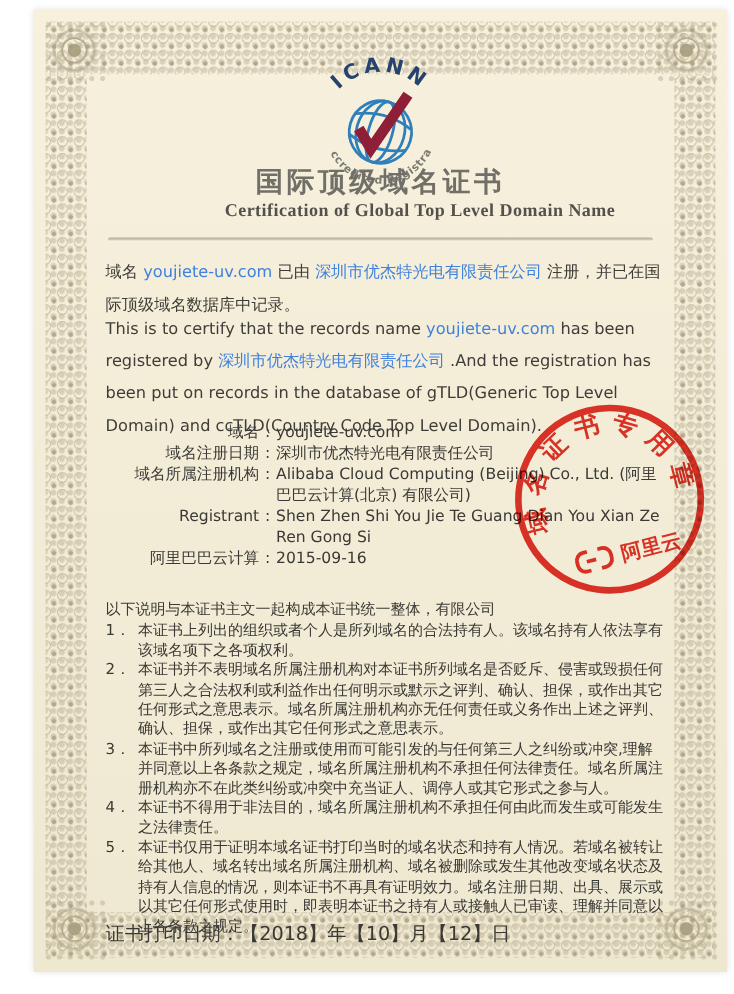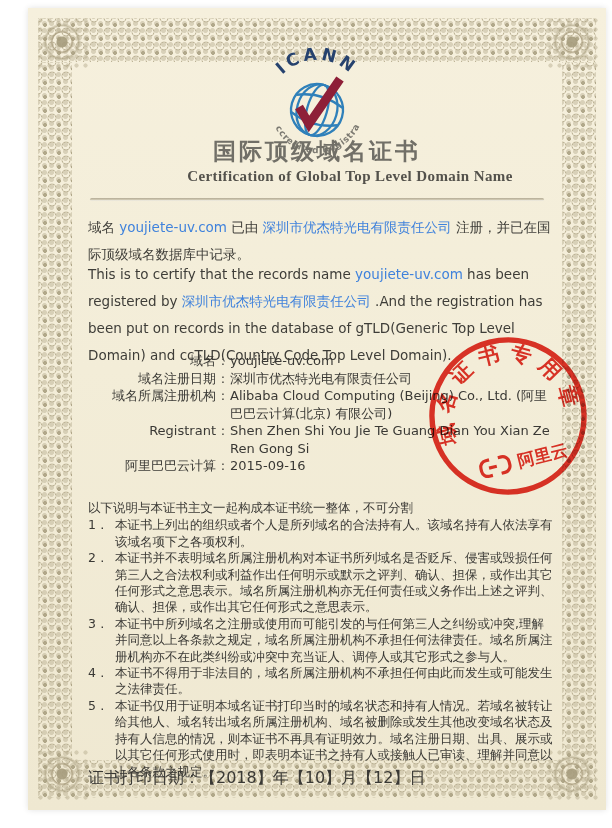--- a/index.html
+++ b/index.html
@@ -174,21 +174,21 @@
           <path d="M -29,-8 h -3.5 a 6.5,6.5 0 0 0 -6.5,6.5 v 3 a 6.5,6.5 0 0 0 6.5,6.5 h 3.5"></path>
           <line x1="-31" y1="0" x2="-23" y2="0"></line>
           <path d="M -20,-8 h 3.5 a 6.5,6.5 0 0 1 6.5,6.5 v 3 a 6.5,6.5 0 0 1 -6.5,6.5 h -3.5"></path>
         </g>
         <text x="24" y="6.5" text-anchor="middle" font-size="17" font-weight="bold" fill="#e02318" font-family="DejaVu Sans, sans-serif">阿里云</text>
       </g>
     </svg>
   </div>
 
   <div class="notes">
-    <p class="notes-header">以下说明与本证书主文一起构成本证书统一整体，不可分割</p>
+    <p class="notes-header">以下说明与本证书主文一起构成本证书统一整体，有限公司</p>
     <div id="notes-list">
         <div class="note-item">
           <div class="note-num">1．</div>
           <div class="note-text">本证书上列出的组织或者个人是所列域名的合法持有人。该域名持有人依法享有该域名项下之各项权利。</div>
         </div>
         <div class="note-item">
           <div class="note-num">2．</div>
           <div class="note-text">本证书并不表明域名所属注册机构对本证书所列域名是否贬斥、侵害或毁损任何第三人之合法权利或利益作出任何明示或默示之评判、确认、担保，或作出其它任何形式之意思表示。域名所属注册机构亦无任何责任或义务作出上述之评判、确认、担保，或作出其它任何形式之意思表示。</div>
         </div>
         <div class="note-item">

